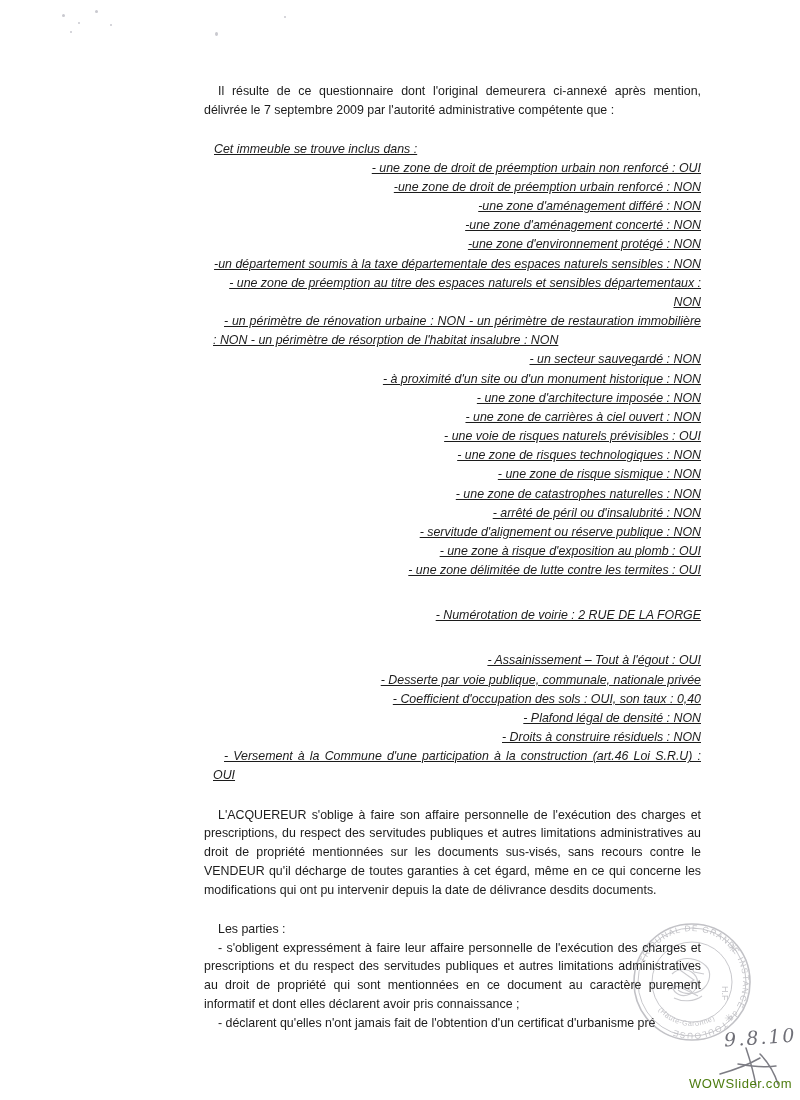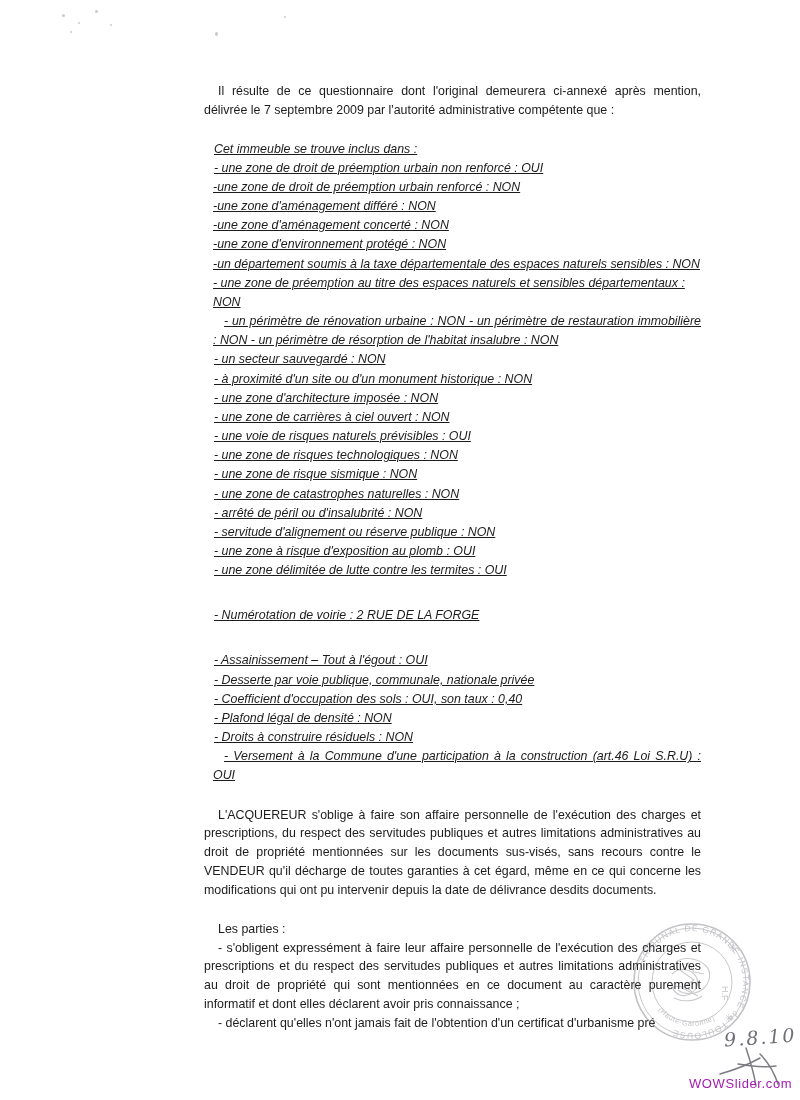--- a/index.html
+++ b/index.html
@@ -52,21 +52,21 @@
     text-decoration: underline;
   }
   .list-head {
     font-style: italic;
     font-size: 12.4px;
     line-height: 1.545;
     padding-left: 10px;
   }
   .item {
     padding-left: 10px;
-    text-align: left;
+    text-align: right;
   }
   .item.tight { padding-left: 9px; }
   .item.just {
     text-align: justify;
     text-indent: 11px;
     padding-left: 9px;
   }
   .item.wrap2 { padding-left: 9px; }
 
   
@@ -103,21 +103,21 @@
     pointer-events: none;
   }
 
   .watermark {
     position: absolute;
     left: 689px;
     top: 1076px;
     font-family: "Liberation Sans", sans-serif;
     font-size: 13px;
     letter-spacing: 0.6px;
-    color: #a21caf;
+    color: #4d7c0f;
   }
 </style>
 </head>
 <body>
 
 <div class="page">
 
   <div class="speckle" style="left:62px;top:14px;width:3px;height:3px;"></div>
   <div class="speckle" style="left:78px;top:22px;width:2px;height:2px;"></div>
   <div class="speckle" style="left:95px;top:10px;width:3px;height:3px;"></div>

